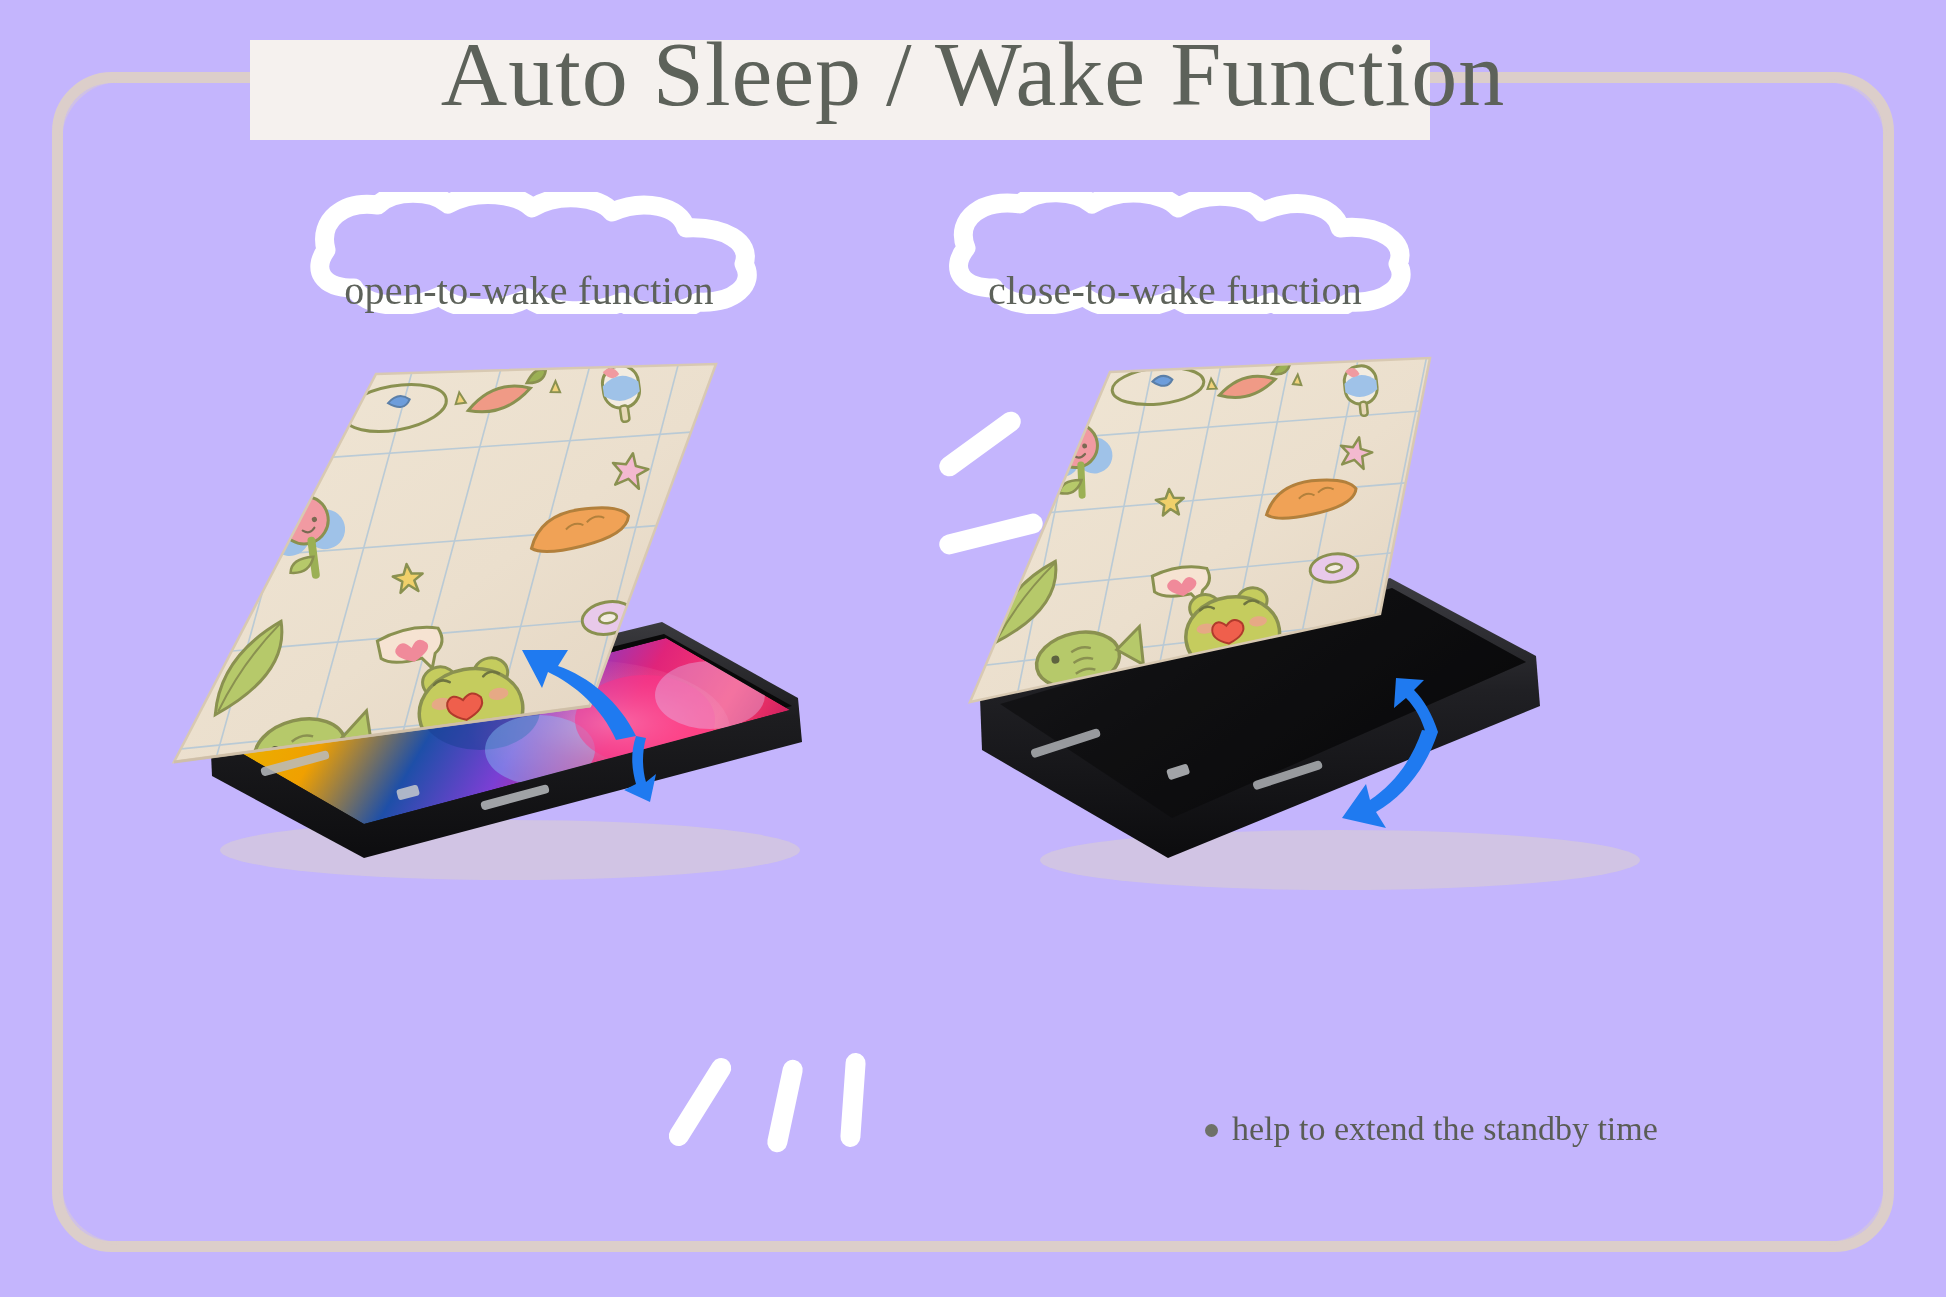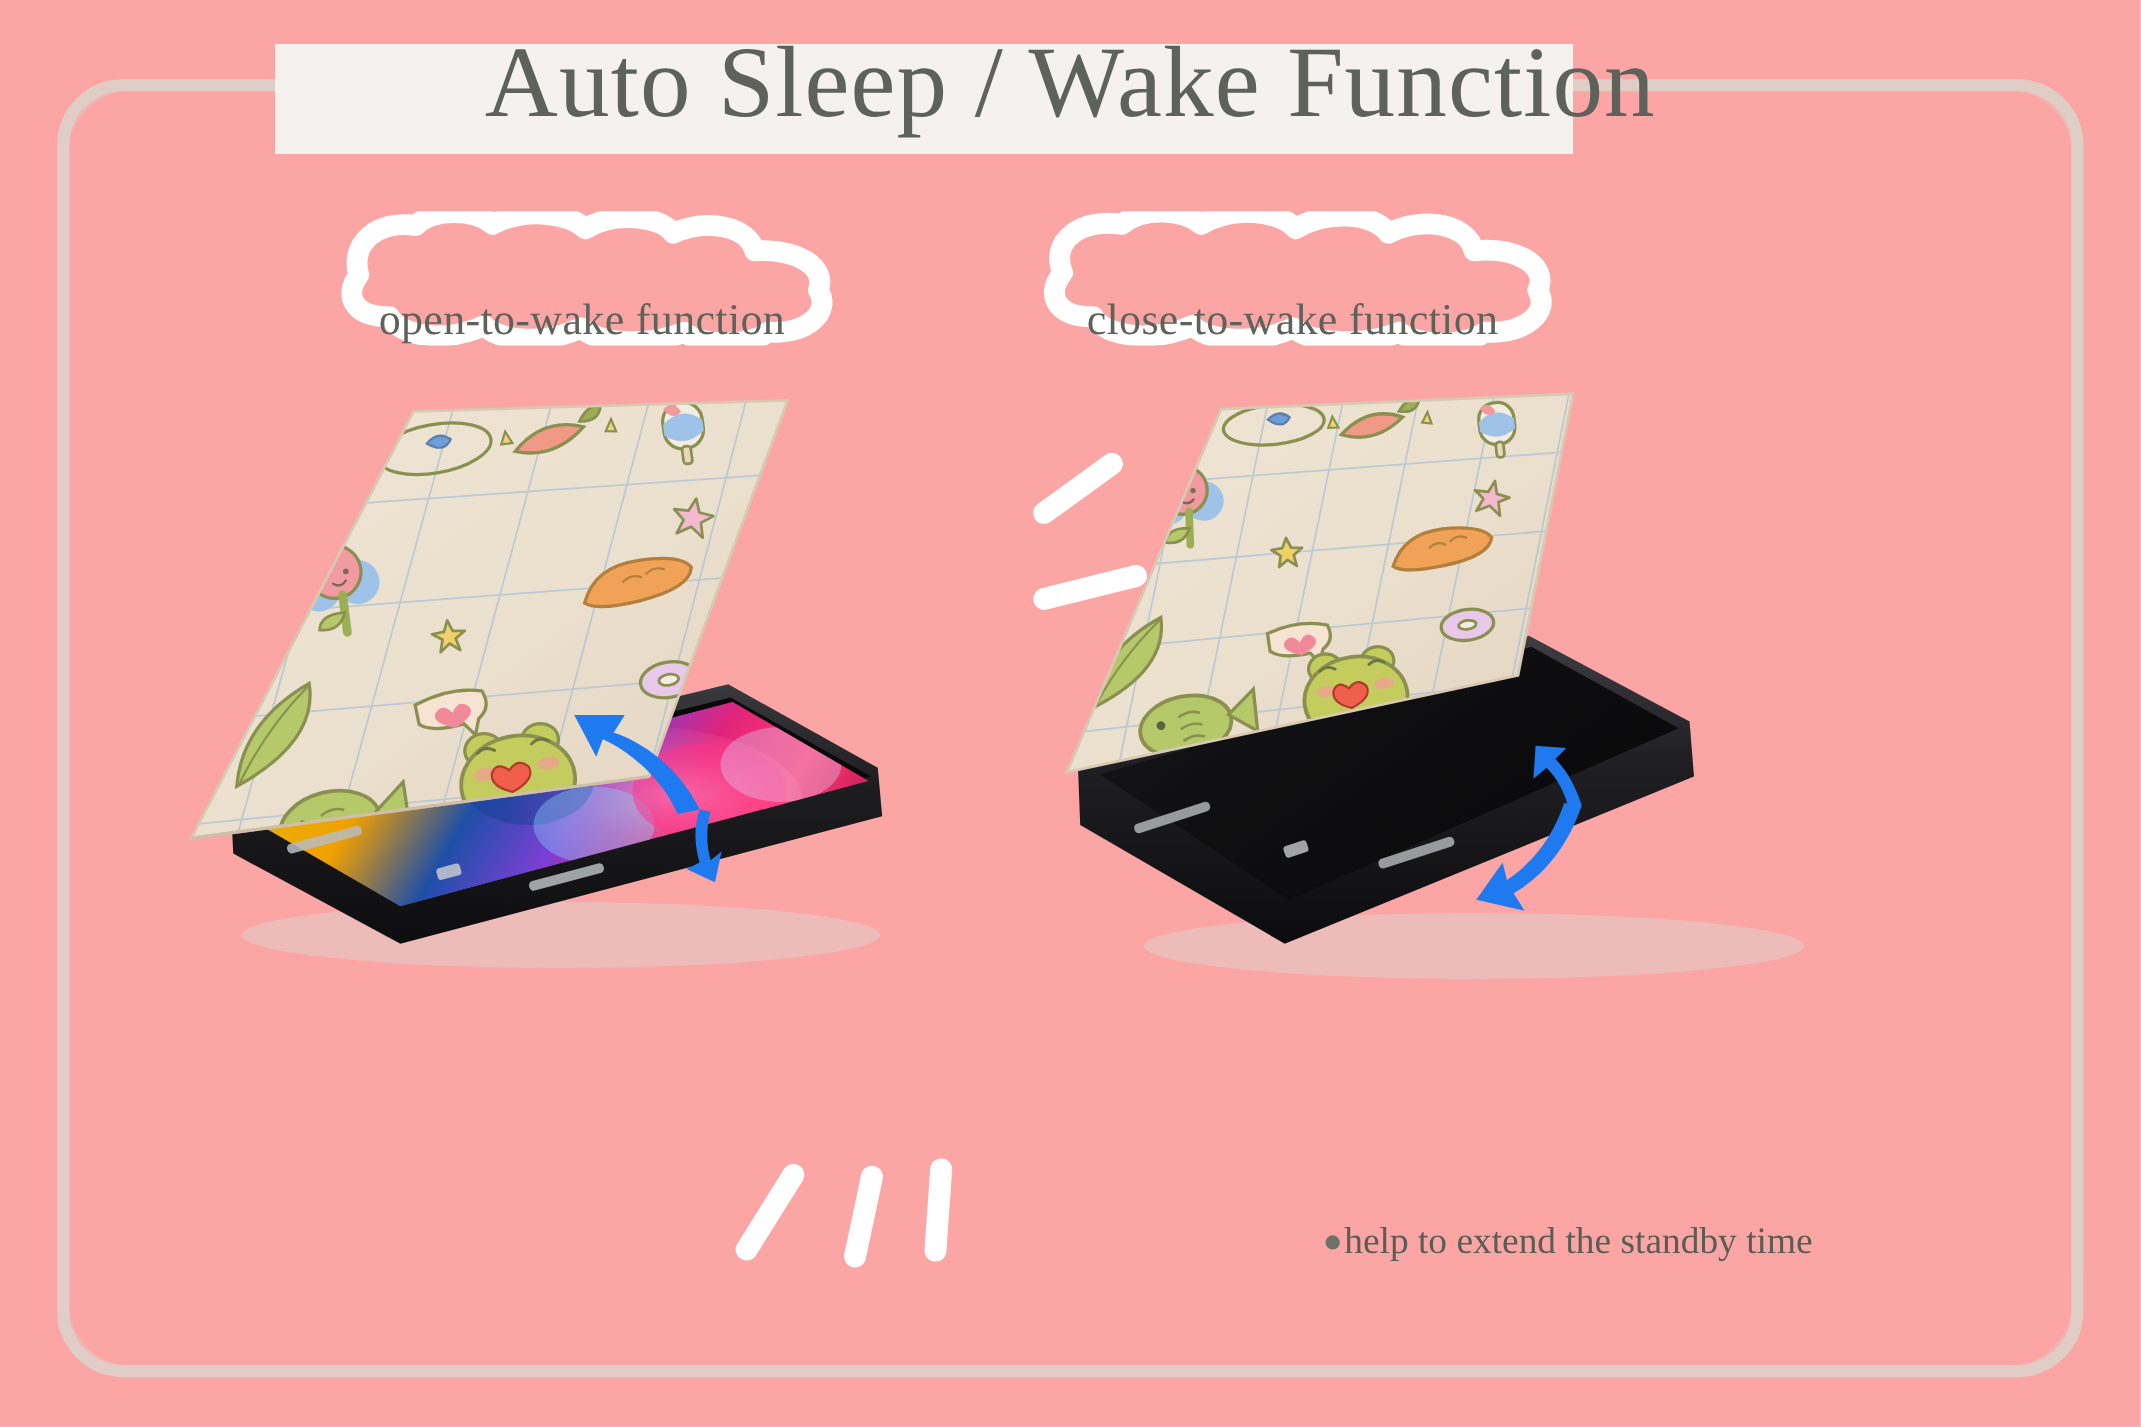--- a/index.html
+++ b/index.html
@@ -12,21 +12,21 @@
 
   body {
     font-family: "Liberation Serif", "DejaVu Serif", serif;
     background: #f5f1ee;
     position: relative;
   }
 
   .poster {
     position: absolute;
     inset: 0;
-    background: #fca5a5;
+    background: #c4b5fd;
     overflow: hidden;
   }
 
   
   .border-frame {
     position: absolute;
     left: 52px;
     top: 72px;
     width: 1842px;
     height: 1180px;
@@ -109,21 +109,21 @@
   
   .bullet-list {
     position: absolute;
     left: 1205px;
     top: 1110px;
     z-index: 6;
   }
   .bullet-row {
     display: flex;
     align-items: baseline;
-    gap: 4px;
+    gap: 14px;
     margin-bottom: 22px;
     color: #5a5d56;
     font-size: 34px;
     white-space: nowrap;
   }
   .bullet-dot {
     width: 13px;
     height: 13px;
     border-radius: 50%;
     background: #6e7168;

